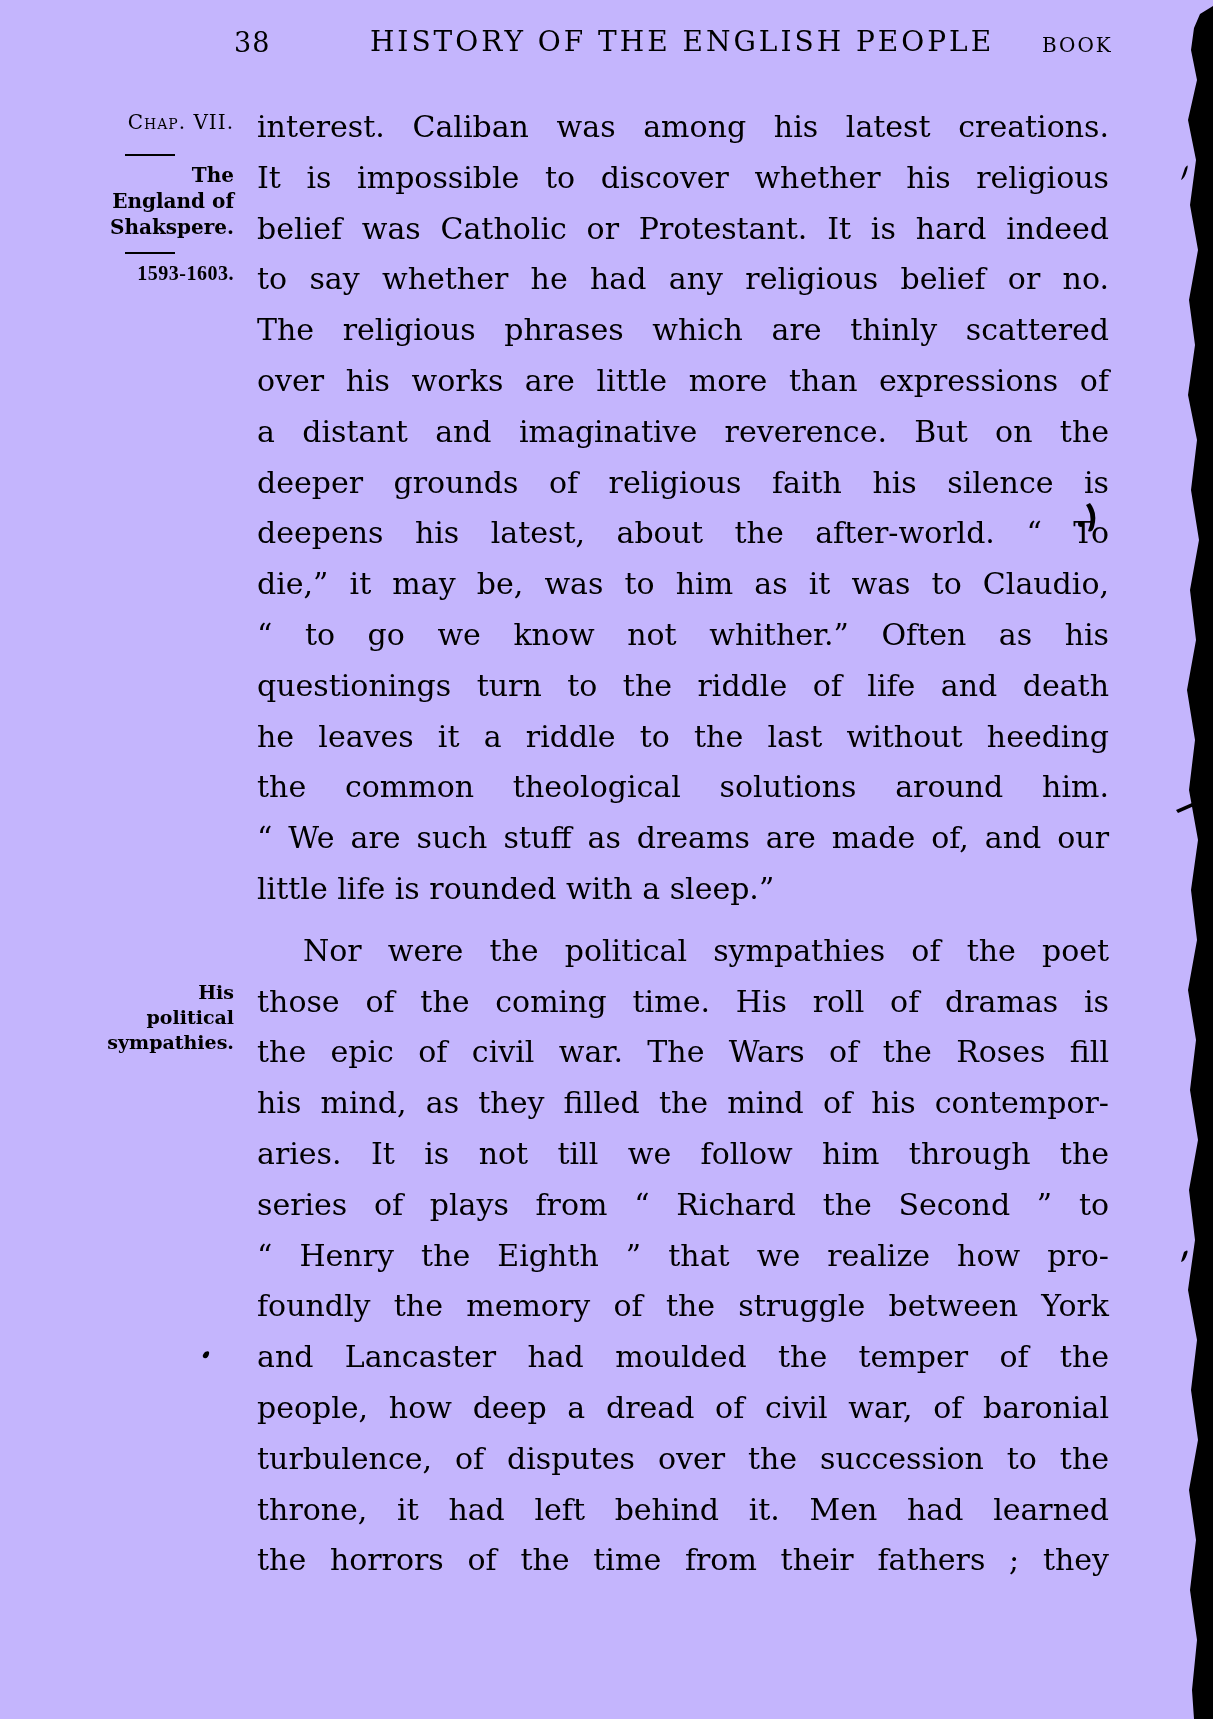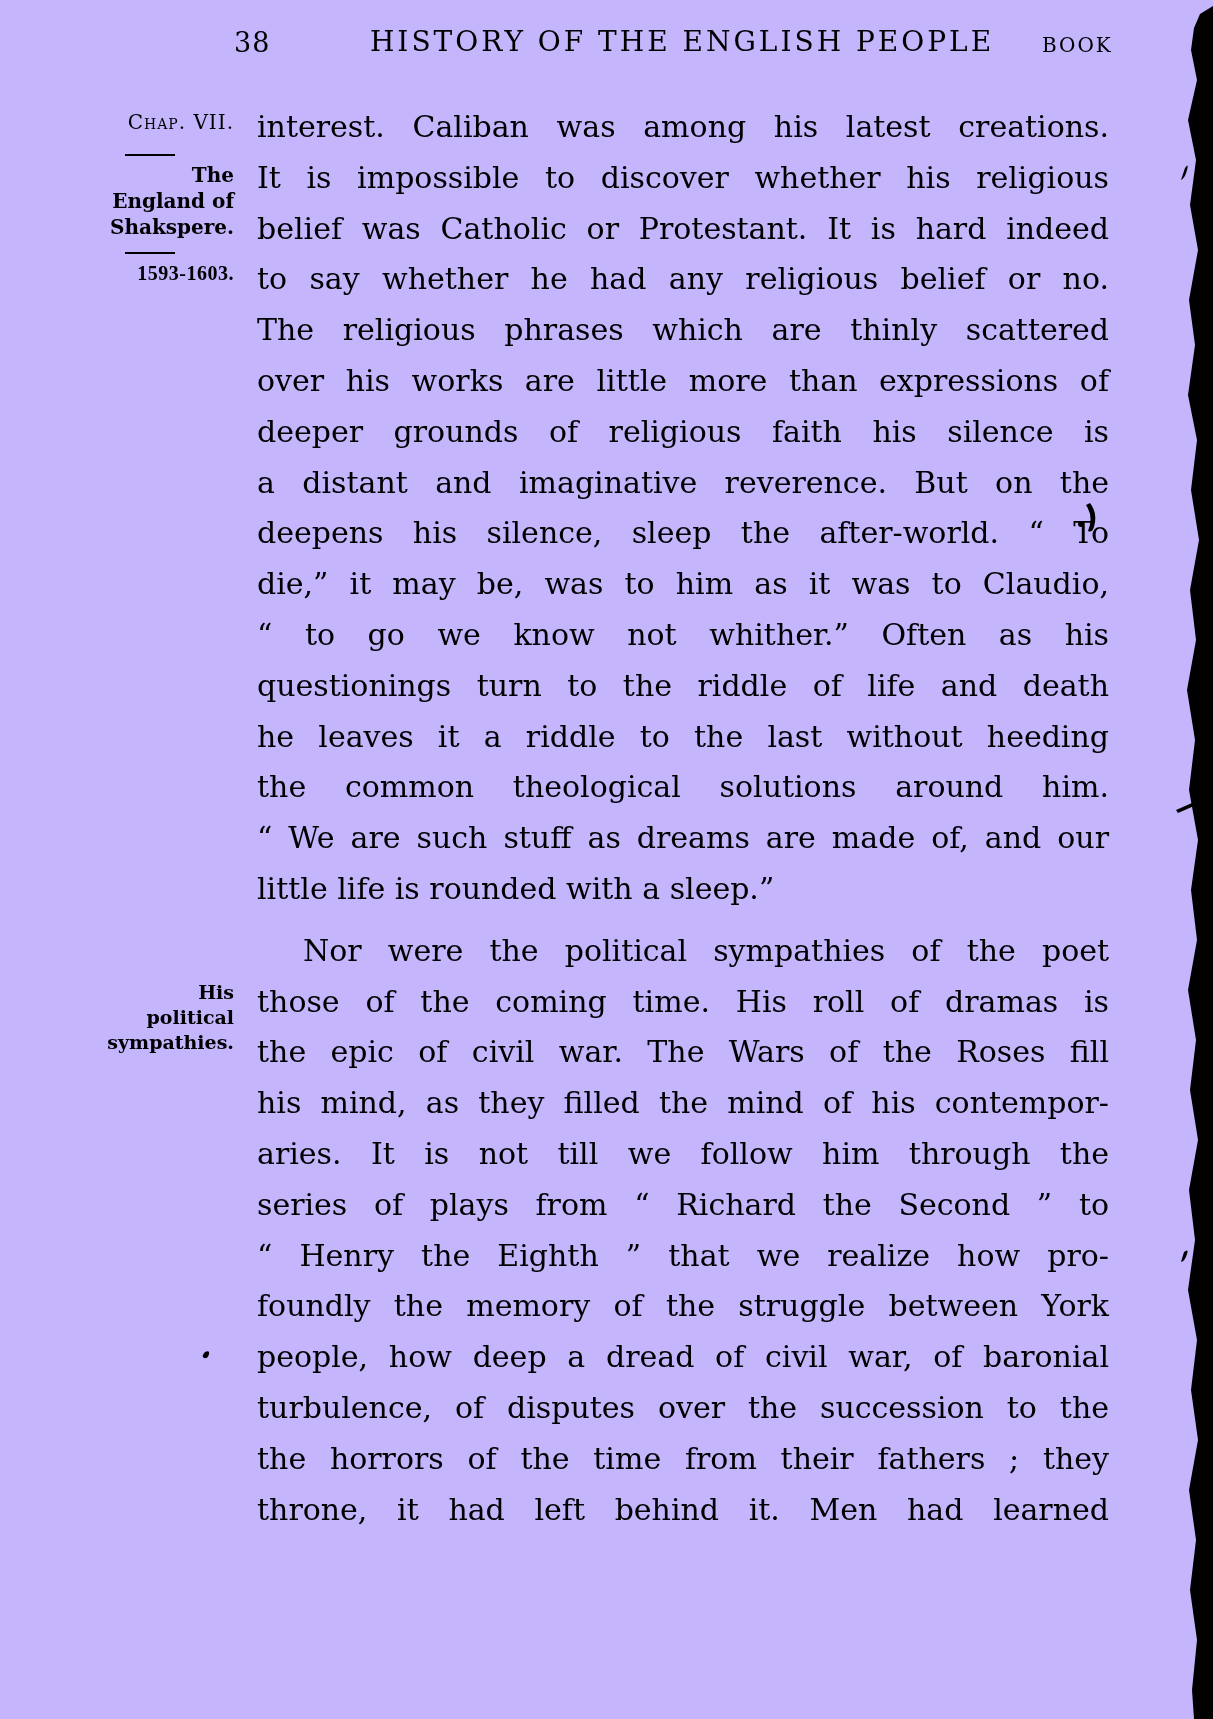--- a/index.html
+++ b/index.html
@@ -63,44 +63,45 @@
   </div>
 
   <div class="textcol">
     <div class="para1">
       <div class="tline">interest.  Caliban was among his latest creations.</div>
       <div class="tline">It is impossible to discover whether his religious</div>
       <div class="tline">belief was Catholic or Protestant.  It is hard indeed</div>
       <div class="tline">to say whether he had any religious belief or no.</div>
       <div class="tline">The religious phrases which are thinly scattered</div>
       <div class="tline">over his works are little more than expressions of</div>
+      <div class="tline">a distant and imaginative reverence.  But on the</div>
       <div class="tline">deeper grounds of religious faith his silence is</div>
-      <div class="tline">a distant and imaginative reverence.  But on the</div>
-      <div class="tline">deepens his silence, sleep the after-world.  “ To</div>
+      <div class="tline">deepens his latest, about the after-world.  “ To</div>
       <div class="tline">die,” it may be, was to him as it was to Claudio,</div>
       <div class="tline">“ to go we know not whither.”  Often as his</div>
       <div class="tline">questionings turn to the riddle of life and death</div>
       <div class="tline">he leaves it a riddle to the last without heeding</div>
       <div class="tline">the common theological solutions around him.</div>
       <div class="tline">“ We are such stuff as dreams are made of, and our</div>
       <div class="tline short">little life is rounded with a sleep.”</div>
     </div>
     <div class="para2">
       <div class="tline">Nor were the political sympathies of the poet</div>
       <div class="tline">those of the coming time.  His roll of dramas is</div>
       <div class="tline">the epic of civil war.  The Wars of the Roses fill</div>
       <div class="tline">his mind, as they filled the mind of his contempor-</div>
       <div class="tline">aries.  It is not till we follow him through the</div>
       <div class="tline">series of plays from “ Richard the Second ” to</div>
       <div class="tline">“ Henry the Eighth ” that we realize how pro-</div>
       <div class="tline">foundly the memory of the struggle between York</div>
+      <div class="tline">and Lancaster had moulded the temper of the</div>
       <div class="tline">people, how deep a dread of civil war, of baronial</div>
       <div class="tline">turbulence, of disputes over the succession to the</div>
+      <div class="tline">throne, it had left behind it.  Men had learned</div>
       <div class="tline">the horrors of the time from their fathers ; they</div>
-      <div class="tline">throne, it had left behind it.  Men had learned</div>
     </div>
   </div>
 
   <svg class="scan-svg" width="1213" height="1719" viewBox="0 0 1213 1719">
     <polygon fill="#000" points="
       1213,6 1200,14 1194,28 1191,50 1197,80 1188,120 1196,160 1190,205 1198,250
       1189,300 1195,345 1188,395 1197,440 1191,490 1199,540 1190,590 1196,640
       1187,690 1195,740 1189,790 1198,840 1191,890 1197,940 1188,990 1196,1040
       1190,1090 1198,1140 1189,1190 1195,1240 1188,1290 1197,1340 1191,1390
       1198,1440 1189,1490 1196,1540 1190,1590 1197,1640 1192,1690 1194,1719

